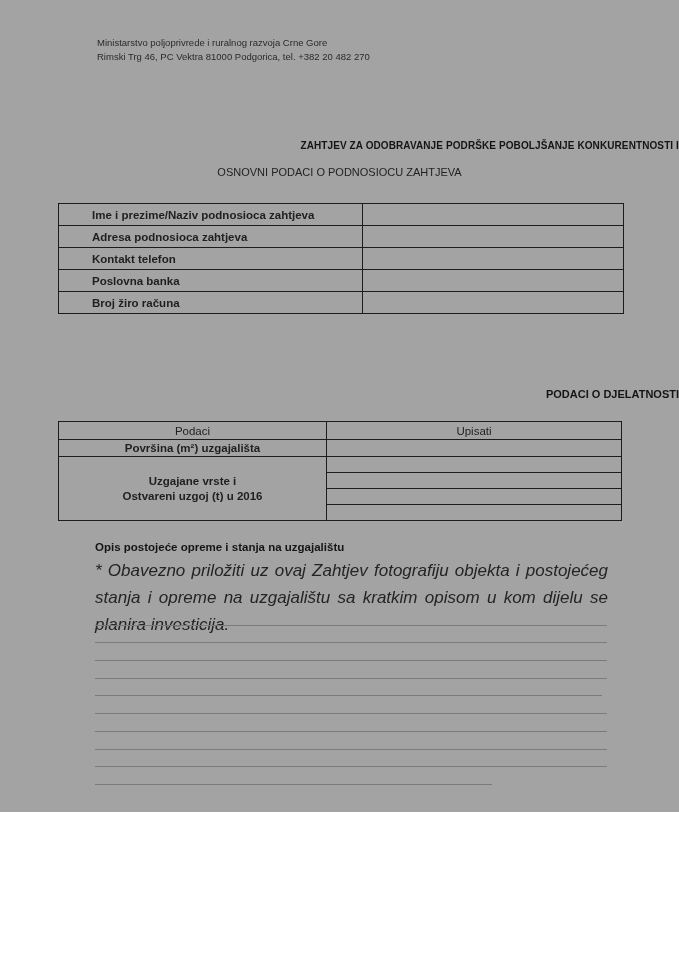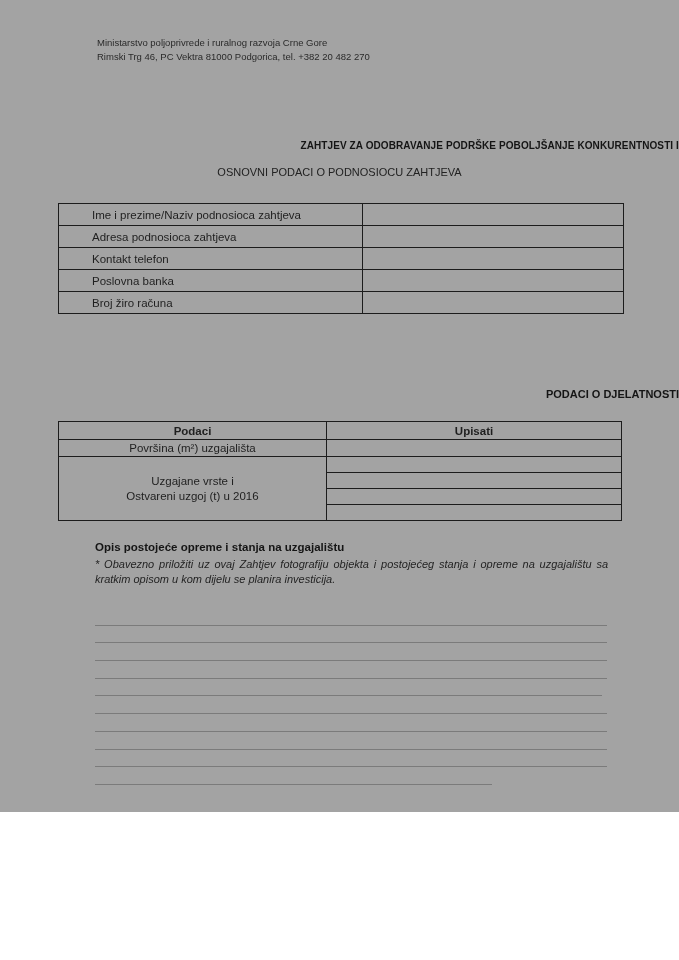--- a/index.html
+++ b/index.html
@@ -64,41 +64,42 @@
     table-layout: fixed;
     font-size: 11.5px;
     color: #1f1f1f;
   }
   td {
     border: 1.5px solid #1c1c1c;
     padding: 0;
     vertical-align: middle;
     overflow: hidden;
     white-space: nowrap;
+    font-weight: bold;
   }
   .t1 {
     position: absolute;
     left: 58px;
     top: 203px;
     width: 565px;
   }
   .t1 td.lbl {
     padding-left: 33px;
     height: 21px;
   }
   .t2 {
     position: absolute;
     left: 58px;
     top: 421px;
     width: 563px;
   }
   .t2 td { text-align: center; }
   .t2 td.th {
     height: 17px;
-    font-weight: bold;
+    font-weight: normal;
     margin-top: 16px;
   }
   .t2 td.area { height: 16px; margin-top: 46px; }
   .t2 td.empty { height: 15px; }
   .t2 td.merged {
     vertical-align: middle;
     line-height: 15px;
     white-space: normal;
   }
 
@@ -109,23 +110,23 @@
     top: 541px;
     width: 513px;
   }
   .desc-heading {
     font-size: 11.5px;
     font-weight: bold;
     color: #151515;
   }
   .desc-note {
     margin-top: 4px;
-    font-size: 11px;
+    font-size: 17px;
     font-style: italic;
-    line-height: 15px;
+    line-height: 27px;
     text-align: justify;
     color: #242424;
   }
 
   
   .lines {
     position: absolute;
     left: 95px;
     top: 608px;
     width: 512px;

